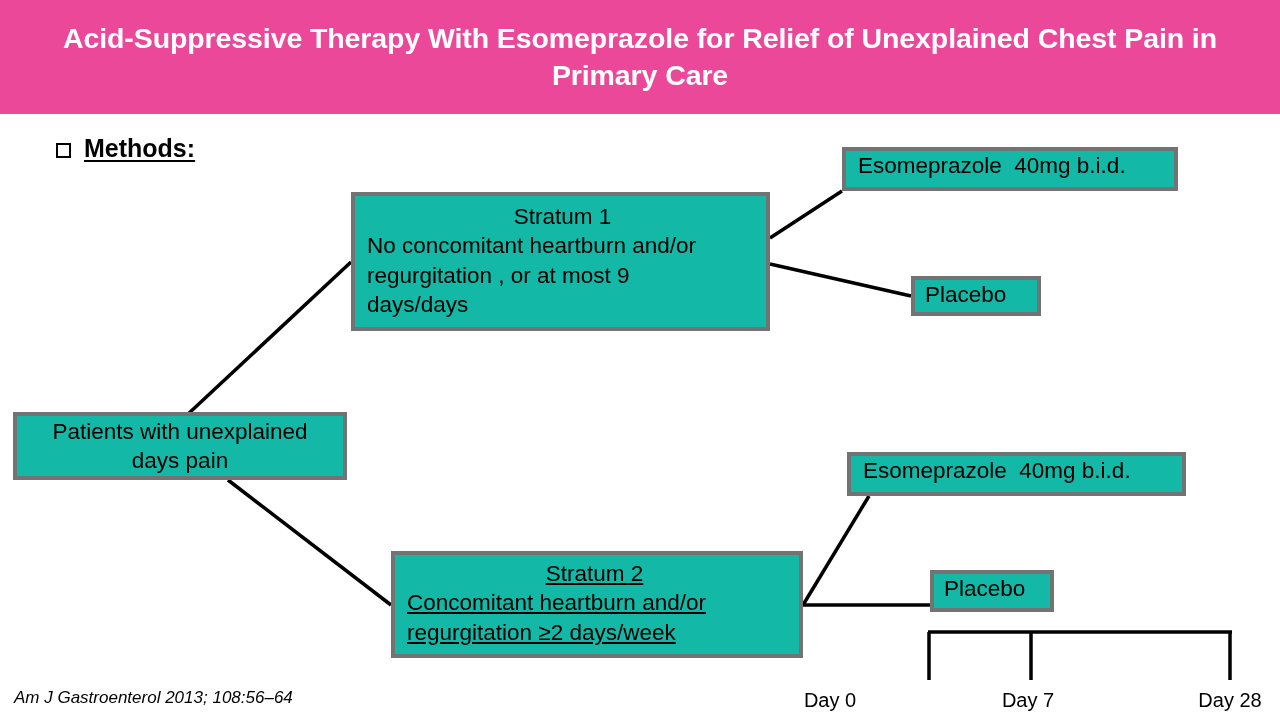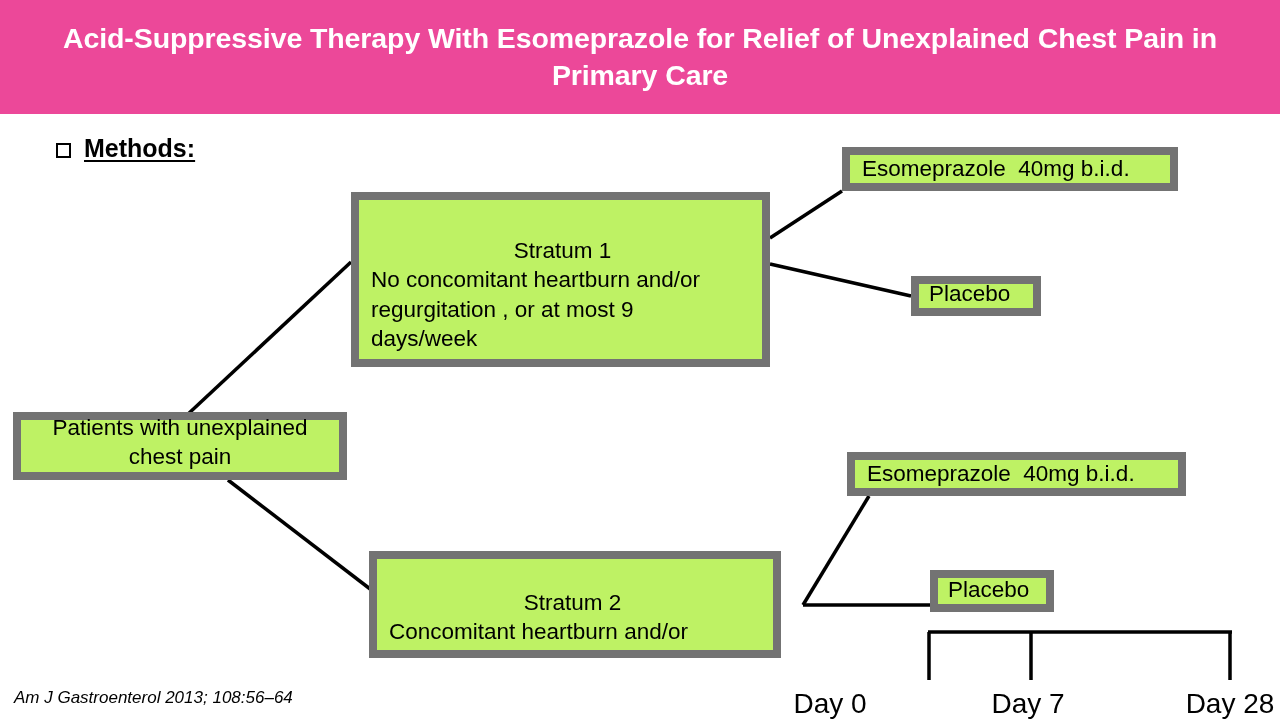--- a/index.html
+++ b/index.html
@@ -61,48 +61,49 @@
     font-size: 25px;
     font-weight: bold;
     text-decoration: underline;
     text-underline-offset: 3px;
     line-height: 1;
   }
 
   
   .flow-box {
     position: absolute;
-    border: 8px solid #737373;
-    background: #bef264;
+    border: 4px solid #737373;
+    background: #14b8a6;
     box-sizing: border-box;
     display: flex;
     flex-direction: column;
-    justify-content: flex-end;
+    justify-content: flex-start;
     z-index: 3;
   }
   .flow-box .line {
     font-size: 22.5px;
     line-height: 1.30;
     white-space: pre;
   }
   .centerline { text-align: center; }
   .leftline  { text-align: left; }
 
   
   #box-patients {
     left: 13px; top: 412px; width: 334px; height: 68px;
     padding: 1px 8px;
   }
   #box-stratum1 {
-    left: 351px; top: 192px; width: 419px; height: 175px;
+    left: 351px; top: 192px; width: 419px; height: 139px;
     padding: 6px 8px 6px 12px;
   }
   #box-stratum2 {
-    left: 369px; top: 551px; width: 412px; height: 107px;
+    left: 391px; top: 551px; width: 412px; height: 107px;
     padding: 4px 17px 4px 12px;
+    text-decoration: underline;
   }
   #box-eso1 {
     left: 842px; top: 147px; width: 336px; height: 44px;
     padding: 0 12px;
   }
   #box-placebo1 {
     left: 911px; top: 276px; width: 130px; height: 40px;
     padding: 0 10px;
   }
   #box-eso2 {
@@ -119,21 +120,21 @@
     position: absolute;
     left: 0; top: 0;
     width: 1280px; height: 720px;
     z-index: 1;
     pointer-events: none;
   }
 
   
   .day-label {
     position: absolute;
-    font-size: 28px;
+    font-size: 20px;
     line-height: 1;
     text-align: center;
     white-space: pre;
   }
   #day-0  { left: 760px; top: 690px; width: 140px; }
   #day-7  { left: 958px; top: 690px; width: 140px; }
   #day-28 { left: 1160px; top: 690px; width: 140px; transform: translateX(-70px); left: 1230px; }
 
   
   #citation {
@@ -178,33 +179,34 @@
 
     <line x1="929" y1="632" x2="929" y2="680" stroke="#000000" stroke-width="3.5"></line>
 
     <line x1="1031" y1="632" x2="1031" y2="680" stroke="#000000" stroke-width="3.5"></line>
 
     <line x1="1230" y1="632" x2="1230" y2="680" stroke="#000000" stroke-width="3.5"></line>
   </svg>
 
   <div class="flow-box" id="box-patients">
     <div class="line centerline">Patients with unexplained</div>
-    <div class="line centerline">chest pain</div>
+    <div class="line centerline">days pain</div>
   </div>
 
   <div class="flow-box" id="box-stratum1">
     <div class="line centerline">Stratum 1</div>
     <div class="line leftline">No concomitant heartburn and/or</div>
     <div class="line leftline">regurgitation , or at most 9</div>
-    <div class="line leftline">days/week</div>
+    <div class="line leftline">days/days</div>
   </div>
 
   <div class="flow-box" id="box-stratum2">
     <div class="line centerline">Stratum 2</div>
     <div class="line leftline">Concomitant heartburn and/or</div>
+    <div class="line leftline">regurgitation ≥2 days/week</div>
   </div>
 
   <div class="flow-box" id="box-eso1">
     <div class="line leftline">Esomeprazole  40mg b.i.d.</div>
   </div>
 
   <div class="flow-box" id="box-placebo1">
     <div class="line leftline">Placebo</div>
   </div>
 

